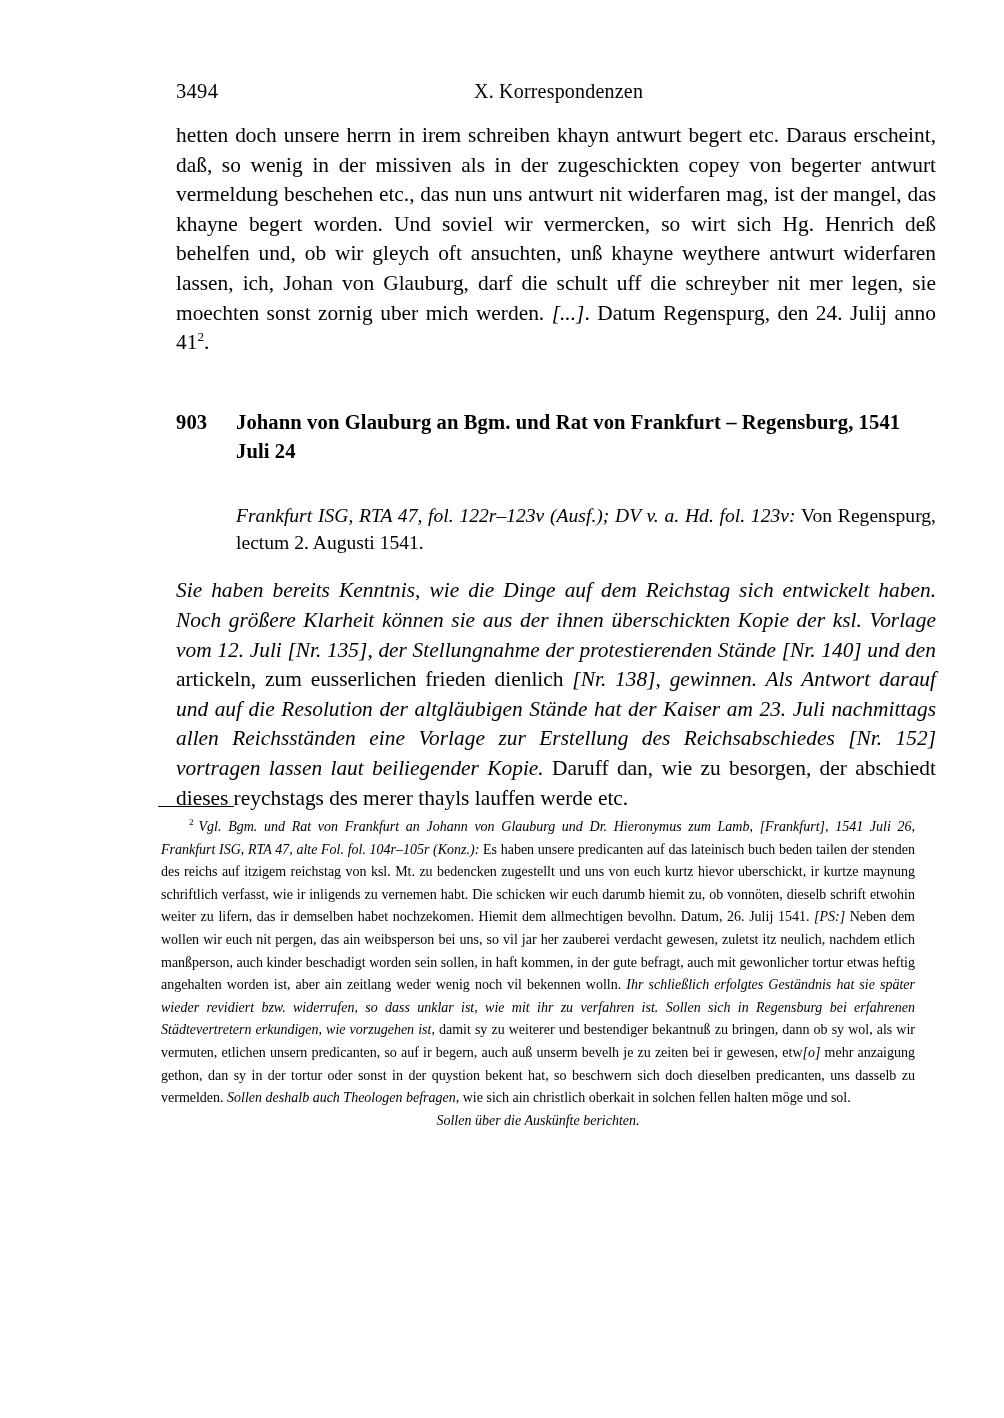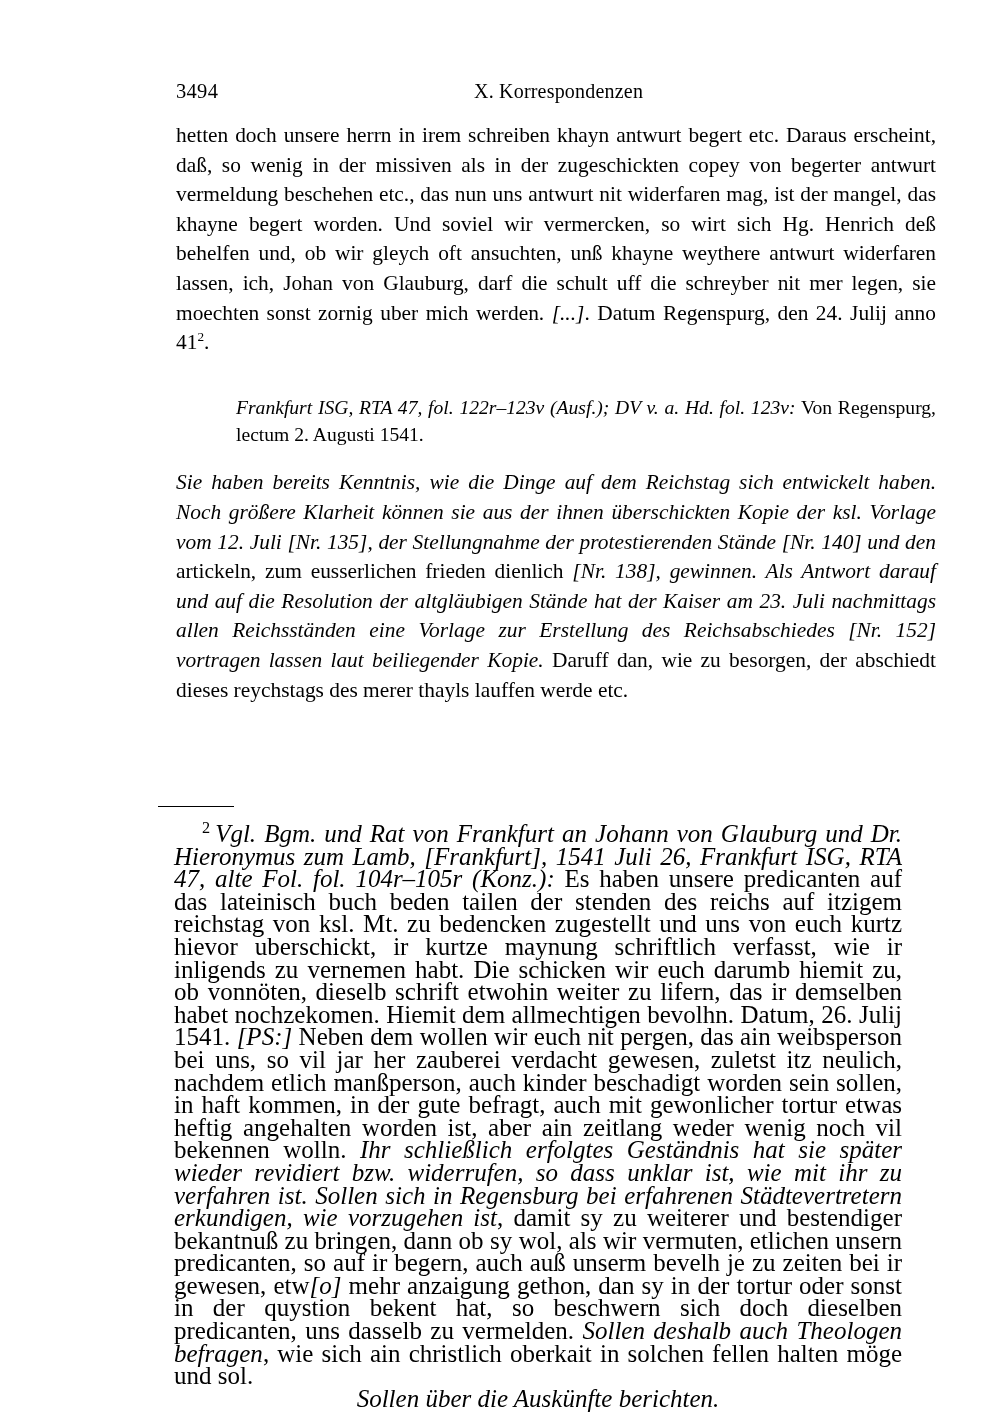--- a/index.html
+++ b/index.html
@@ -109,25 +109,25 @@
     top: 806px;
     width: 760px;
   }
   .fn-rule {
     width: 76px;
     height: 0;
     border-top: 1.4px solid #000;
     margin: 0 0 9px 0;
   }
   .footnote {
-    font-size: 25px;
+    font-size: 14px;
     line-height: 22.6px;
     text-align: justify;
     text-justify: inter-word;
-    margin: 16px;
+    margin: 3px;
     text-indent: 28px;
   }
   .footnote i { font-style: italic; }
   .footnote sup.mark {
     font-size: 0.65em;
     vertical-align: super;
     line-height: 0;
     margin-right: 5px;
   }
   .footnote > .lastline { display: block; text-align: center; text-indent: 0; }
@@ -139,20 +139,24 @@
 
   <div class="content">
 
     <div class="runhead">
       <span class="folio">3494</span>
       <span class="title">X. Korrespondenzen</span>
     </div>
 
     <p class="body-par first"><span>hetten doch unsere herrn in irem schreiben khayn antwurt begert etc. Daraus erscheint, daß, so wenig in der missiven als in der zugeschickten copey von begerter antwurt vermeldung beschehen etc., das nun uns antwurt nit widerfaren mag, ist der mangel, das khayne begert worden. Und soviel wir vermercken, so wirt sich Hg. Henrich deß behelfen und, ob wir gleych oft ansuchten, unß khayne weythere antwurt widerfaren lassen, ich, Johan von Glauburg, darf die schult uff die schreyber nit mer legen, sie moechten sonst zornig uber mich werden. </span><i>[...]</i><span>. Datum Regenspurg, den 24. Julij anno 41</span><sup class="fn">2</sup><span>.</span></p>
 
+    <div class="section-head">
+      <span class="num">903</span>
+      <span>Johann von Glauburg an Bgm. und Rat von Frankfurt – Regensburg, 1541 Juli 24</span>
+    </div>
 
     <p class="citation"><span class="src">Frankfurt ISG, RTA 47, fol. 122r–123v (Ausf.); DV v. a. Hd. fol. 123v:</span><span> Von Regenspurg, lectum 2. Augusti 1541.</span></p>
 
     <p class="regest"><i>Sie haben bereits Kenntnis, wie die Dinge auf dem Reichstag sich entwickelt haben. Noch größere Klarheit können sie aus der ihnen überschickten Kopie der ksl. Vorlage vom 12. Juli [Nr. 135], der Stellungnahme der protestierenden Stände [Nr. 140] und den </i><span>artickeln, zum eusserlichen frieden dienlich </span><i>[Nr. 138], gewinnen. Als Antwort darauf und auf die Resolution der altgläubigen Stände hat der Kaiser am 23. Juli nachmittags allen Reichsständen eine Vorlage zur Erstellung des Reichsabschiedes [Nr. 152] vortragen lassen laut beiliegender Kopie. </i><span>Daruff dan, wie zu besorgen, der abschiedt dieses reychstags des merer thayls lauffen werde etc.</span></p>
 
 
   </div>
 
   <div class="footnotes">
     <div class="fn-rule"></div>

